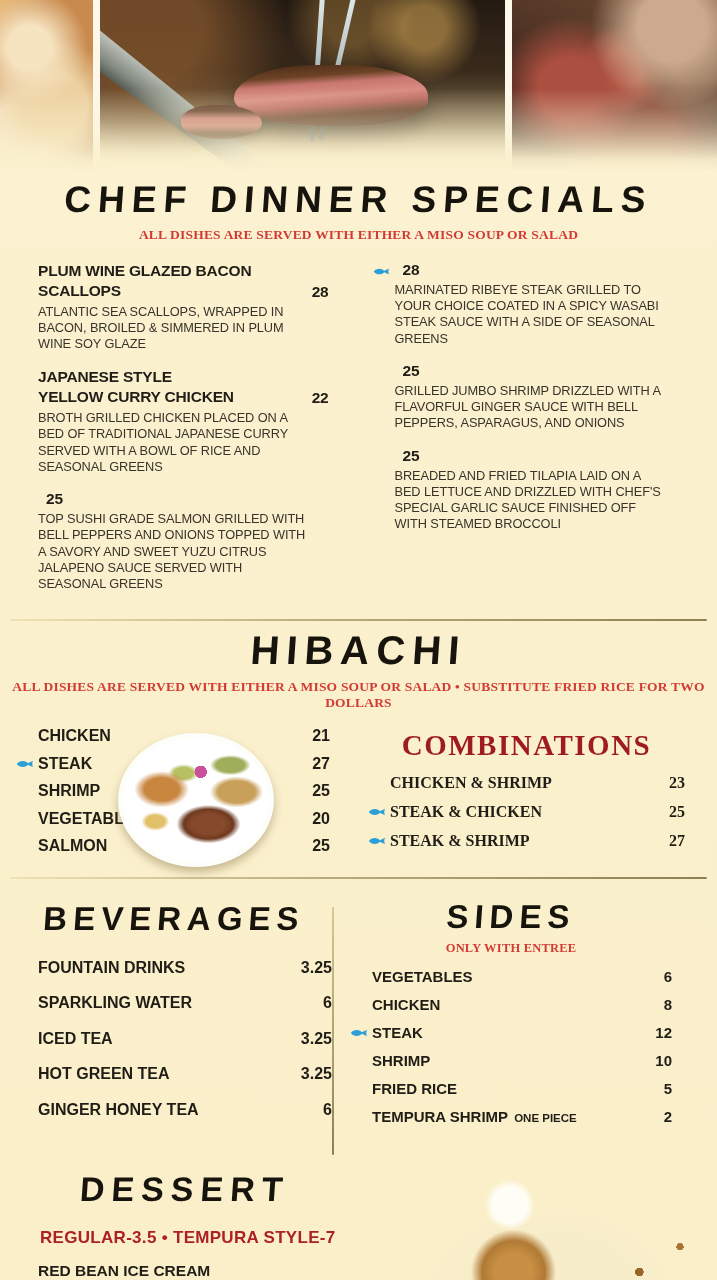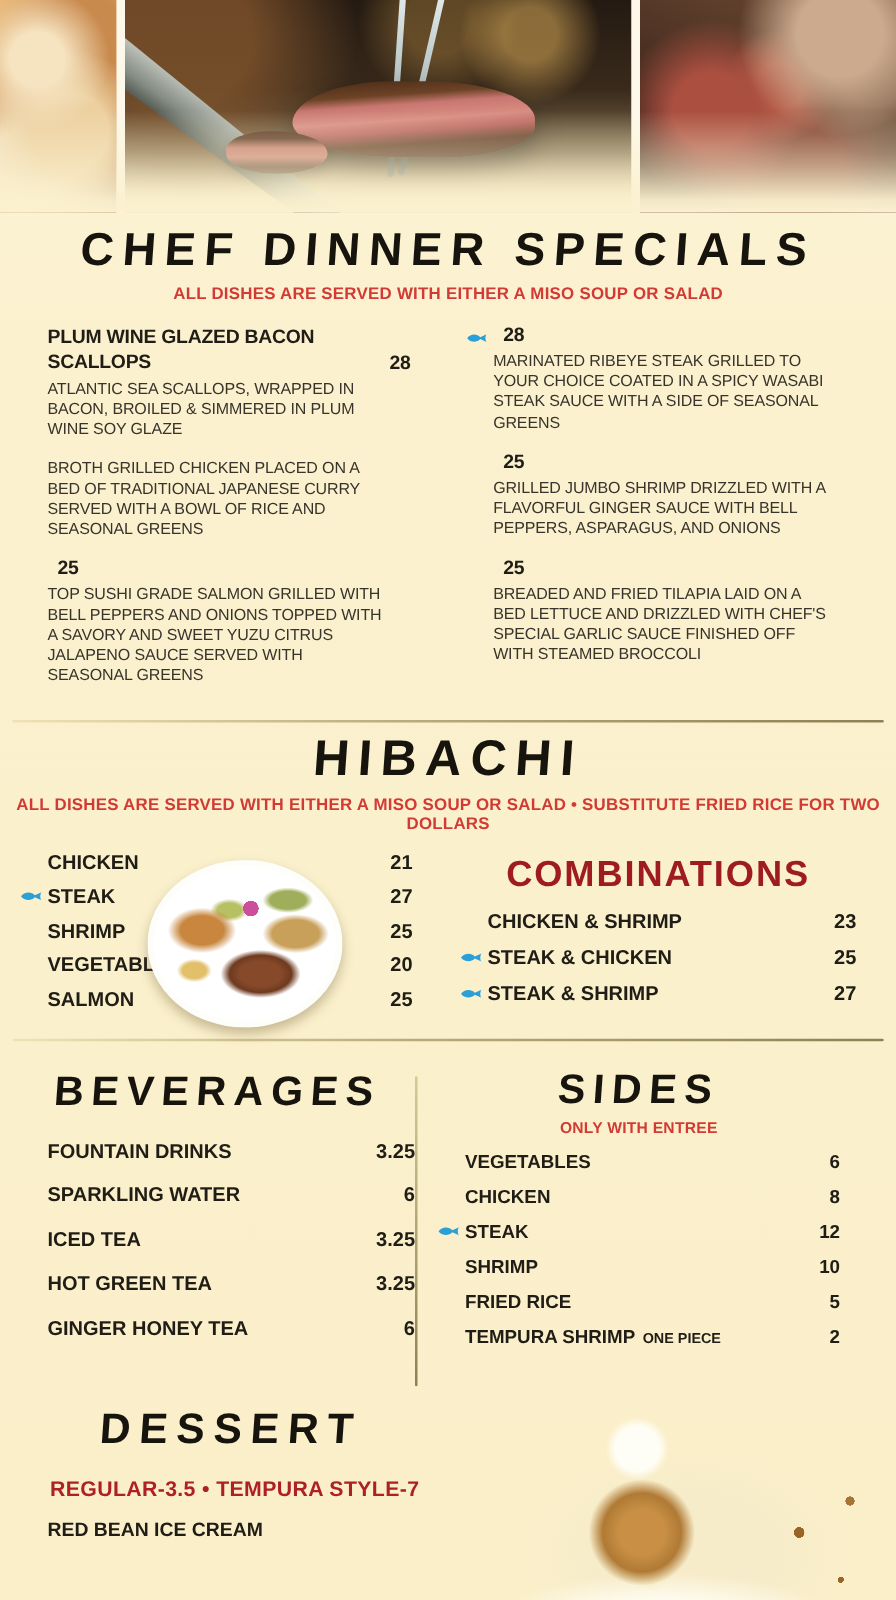--- a/index.html
+++ b/index.html
@@ -50,21 +50,21 @@
       linear-gradient(205deg,#6f4c34,#3a231a 75%);}
   .banner-fade{position:absolute;left:0;right:0;bottom:0;height:100%;pointer-events:none;
     background:linear-gradient(180deg,rgba(251,241,207,0) 52%,rgba(251,241,207,.55) 78%,rgba(251,241,207,.95) 94%,#fbf1cf 100%);}
   
   .brush{font-weight:800;color:#17140e;text-align:center;
     letter-spacing:7px;transform:skewX(-4deg);line-height:1.08;margin:0;}
   .h-specials{font-size:37px;margin-top:10px;}
   .h-hibachi{font-size:40px;margin-top:8px;}
   .h-col{font-size:33px;letter-spacing:6px;}
   .red-sub{color:#d23b35;font-weight:700;font-size:13.5px;text-align:center;
-    letter-spacing:.2px;margin:7px 0 0 0;}
+    letter-spacing:.2px;margin:7px 0 0 0;font-family:Liberation Serif, serif;}
   
   .gutter{flex:0 0 22px;display:inline-flex;align-items:center;}
   .fish-svg{margin-top:2px;}
   .dish{margin-bottom:15px;}
   .dish-head{display:flex;align-items:flex-end;font-weight:700;font-size:15.5px;letter-spacing:-.2px;}
   .dish-head .gutter{align-self:flex-start;padding-top:4px;}
   .dname{flex:1;white-space:pre-line;line-height:1.28;}
   .dprice{font-weight:700;font-size:15.5px;padding-left:8px;}
   .ddesc{margin-left:22px;max-width:274px;font-size:12.8px;color:#38342c;line-height:1.27;margin-top:3px;letter-spacing:-.1px;}
   .specials{display:flex;gap:44px;padding:18px 32px 0 16px;}
@@ -85,21 +85,21 @@
       radial-gradient(circle 9px at 53% 29%,#cb4f9b 68%,rgba(203,79,155,0) 70%),
       radial-gradient(circle 4px at 53% 29%,#f3c3e3 60%,rgba(243,195,227,0) 62%),
       radial-gradient(ellipse 26px 13px at 72% 24%,#9fae5a 55%,rgba(159,174,90,0) 78%),
       radial-gradient(ellipse 34px 20px at 76% 44%,#c9a05a 55%,rgba(201,160,90,0) 78%),
       radial-gradient(ellipse 40px 24px at 58% 68%,#86492a 42%,#6e3a20 62%,rgba(110,58,32,0) 80%),
       radial-gradient(ellipse 36px 24px at 28% 42%,#c8863f 48%,rgba(200,134,63,0) 76%),
       radial-gradient(ellipse 18px 12px at 24% 66%,#e2c06a 52%,rgba(226,192,106,0) 78%),
       radial-gradient(ellipse 20px 12px at 42% 30%,#b7c063 48%,rgba(183,192,99,0) 76%),
       #ffffff;
     box-shadow:0 5px 9px rgba(120,100,60,.4), inset 0 0 0 5px #fdfdf9;}
-  .hibachi-right{flex:1;margin-left:38px;padding-right:32px;}
+  .hibachi-right{flex:1;margin-left:38px;padding-right:32px;font-family:Liberation Serif, serif;}
   .combos-title{margin:2px 0 12px 0;text-align:center;color:#9e1b1f;
     font-size:29px;font-weight:800;letter-spacing:1.5px;}
   .hibachi-right .mrow{font-size:16px;height:29px;}
   
   .bottom-row{display:flex;margin-top:14px;height:272px;}
   .bev-col{width:332px;padding-left:16px;box-sizing:border-box;}
   .bev-col .h-col{margin-top:8px;}
   .bev-list{margin-top:22px;}
   .bev-col .mrow{font-size:16px;height:35.5px;}
   .vdivider{width:2px;height:248px;margin-top:14px;border-radius:2px;
@@ -160,20 +160,30 @@
                 <path fill="#2B9FD7" d="M1,5.5 C4,1 11,0.5 14.5,4.5 L21,1.5 C19.5,3.2 19.5,7.8 21,9.5 L14.5,6.5 C11,10.5 4,10 1,5.5 Z"></path>
               </svg>
             </span>
             <span class="dname">PLUM WINE GLAZED BACON SCALLOPS</span>
             <span class="dprice">28</span>
           </div>
           <div class="ddesc">ATLANTIC SEA SCALLOPS, WRAPPED IN BACON, BROILED &amp; SIMMERED IN PLUM WINE SOY GLAZE</div>
         </div>
 
         <div class="dish">
+          <div class="dish-head">
+            <span class="gutter">
+              <svg class="fish-svg" viewBox="0 0 22 11" width="17" height="9" style="visibility: hidden;">
+                <path fill="#2B9FD7" d="M1,5.5 C4,1 11,0.5 14.5,4.5 L21,1.5 C19.5,3.2 19.5,7.8 21,9.5 L14.5,6.5 C11,10.5 4,10 1,5.5 Z"></path>
+              </svg>
+            </span>
+            <span class="dname">JAPANESE STYLE
+YELLOW CURRY CHICKEN</span>
+            <span class="dprice">22</span>
+          </div>
           <div class="ddesc">BROTH GRILLED CHICKEN PLACED ON A BED OF TRADITIONAL JAPANESE CURRY SERVED WITH A BOWL OF RICE AND SEASONAL GREENS</div>
         </div>
 
         <div class="dish">
           <div class="dish-head">
             <span class="gutter">
               <svg class="fish-svg" viewBox="0 0 22 11" width="17" height="9" style="visibility: hidden;">
                 <path fill="#2B9FD7" d="M1,5.5 C4,1 11,0.5 14.5,4.5 L21,1.5 C19.5,3.2 19.5,7.8 21,9.5 L14.5,6.5 C11,10.5 4,10 1,5.5 Z"></path>
               </svg>
             </span>

